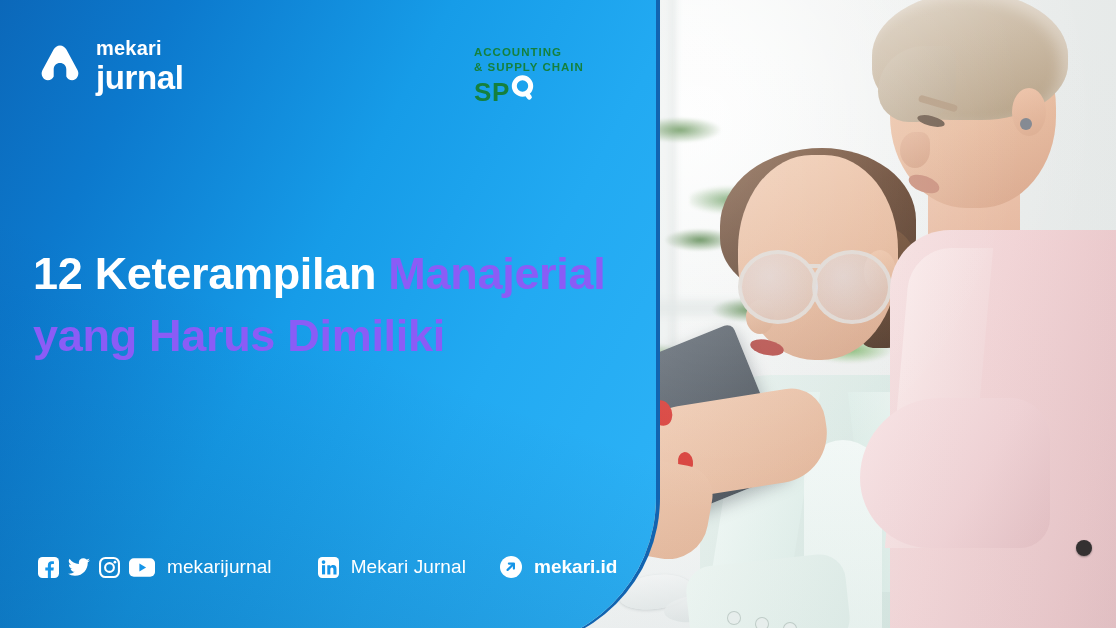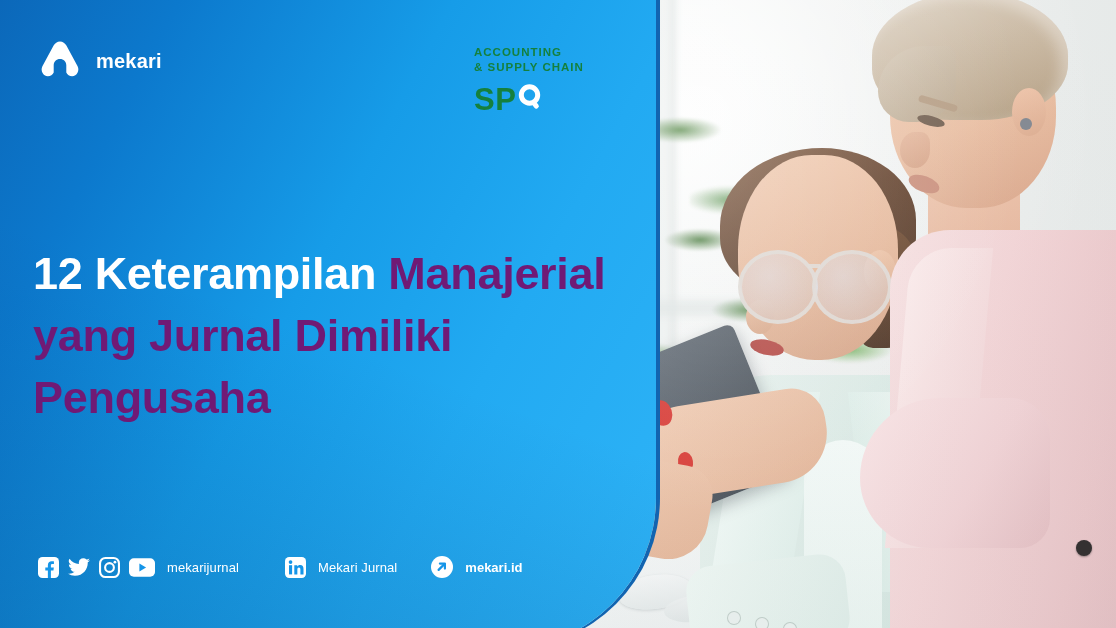--- a/index.html
+++ b/index.html
@@ -525,60 +525,60 @@
     color: #15803d;
     text-align: left;
   }
   .spot-line1, .spot-line2 {
     font-size: 11.5px;
     font-weight: 700;
     letter-spacing: 1.0px;
     line-height: 1.32;
   }
   .spot-word {
-    margin-top: 7px;
+    margin-top: 0;
     display: flex;
-    align-items: flex-start;
-    font-size: 31px;
+    align-items: flex-end;
+    font-size: 26px;
     font-weight: 700;
     letter-spacing: .6px;
   }
   .spot-o { display: inline-block; margin: 0 1px; }
 
   
   .headline {
     position: absolute;
     left: 33px;
     top: 213px;
     width: 610px;
     font-size: 45px;
     font-weight: 700;
     line-height: 1.38;
     letter-spacing: -.3px;
     color: #ffffff;
   }
-  .hl-yellow { color: #701a75; }
+  .hl-yellow { color: #8b5cf6; }
 
   
   .footer {
     position: absolute;
     left: 38px;
     top: 552px;
     display: flex;
     align-items: center;
     height: 30px;
   }
   .footer-group {
     display: flex;
     align-items: center;
   }
   .icon-row { display: flex; align-items: center; gap: 9px; }
   .footer-label {
     color: #ffffff;
-    font-size: 13px;
+    font-size: 19px;
     font-weight: 400;
     margin-left: 12px;
     letter-spacing: .1px;
   }
   .footer-label.bold { font-weight: 700; letter-spacing: 0; }
   .footer-gap-lg { width: 46px; }
   .footer-gap-md { width: 34px; }
   .svg-icon { display: block; }
 </style>
 </head>
@@ -646,41 +646,41 @@
   <div class="panel-content">
 
     <div class="logo">
       <span class="logo-mark">
         <svg width="44" height="44" viewBox="0 0 44 44" aria-hidden="true">
           <path d="M22 3.5 C19.2 3.5 16.9 5.2 15.6 7.6 L4.4 28.2 C2.2 32.4 5.0 38.2 9.9 38.2 C12.5 38.2 14.7 36.6 15.7 34.4 L15.7 27.2 C15.7 23.6 18.4 20.9 22 20.9 C25.6 20.9 28.3 23.6 28.3 27.2 L28.3 34.4 C29.3 36.6 31.5 38.2 34.1 38.2 C39.0 38.2 41.8 32.4 39.6 28.2 L28.4 7.6 C27.1 5.2 24.8 3.5 22 3.5 Z" fill="#ffffff"></path>
         </svg>
       </span>
       <span class="logo-words">
         <span class="logo-mekari">mekari</span>
+        <span class="logo-jurnal">jurnal</span>
       </span>
     </div>
 
     <div class="spotlight">
       <div class="spot-line1">ACCOUNTING</div>
       <div class="spot-line2">&amp; SUPPLY CHAIN</div>
       <div class="spot-word">
         <span>SP</span>
         <span class="spot-o">
           <svg width="24" height="26" viewBox="0 0 24 26" aria-hidden="true">
             <circle cx="11.5" cy="11" r="8.2" fill="none" stroke="#ffffff" stroke-width="5"></circle>
             <rect x="14.5" y="16.5" width="5" height="8.5" rx="2.2" fill="#ffffff" transform="rotate(-38 17 20.5)"></rect>
           </svg>
         </span>
       </div>
     </div>
 
     <h1 class="headline">
       <span>12 Keterampilan </span><span class="hl-yellow">Manajerial</span><br>
-      <span class="hl-yellow">yang Jurnal Dimiliki</span><br>
-      <span class="hl-yellow">Pengusaha</span>
+      <span class="hl-yellow">yang Harus Dimiliki</span><br>
     </h1>
 
     <div class="footer">
 
       <div class="footer-group">
         <div class="icon-row">
           <span>
             <svg class="svg-icon" width="21" height="21" viewBox="0 0 21 21" aria-hidden="true">
               <rect x="0" y="0" width="21" height="21" rx="4.5" fill="#ffffff"></rect>
               <path d="M12.9 21v-7.6h2.55l.38-2.96H12.9V8.55c0-.86.24-1.44 1.47-1.44h1.56V4.47c-.27-.04-1.2-.12-2.27-.12-2.25 0-3.79 1.37-3.79 3.89v2.2H7.3v2.96h2.57V21h3.03z" fill="#1595e8"></path>

